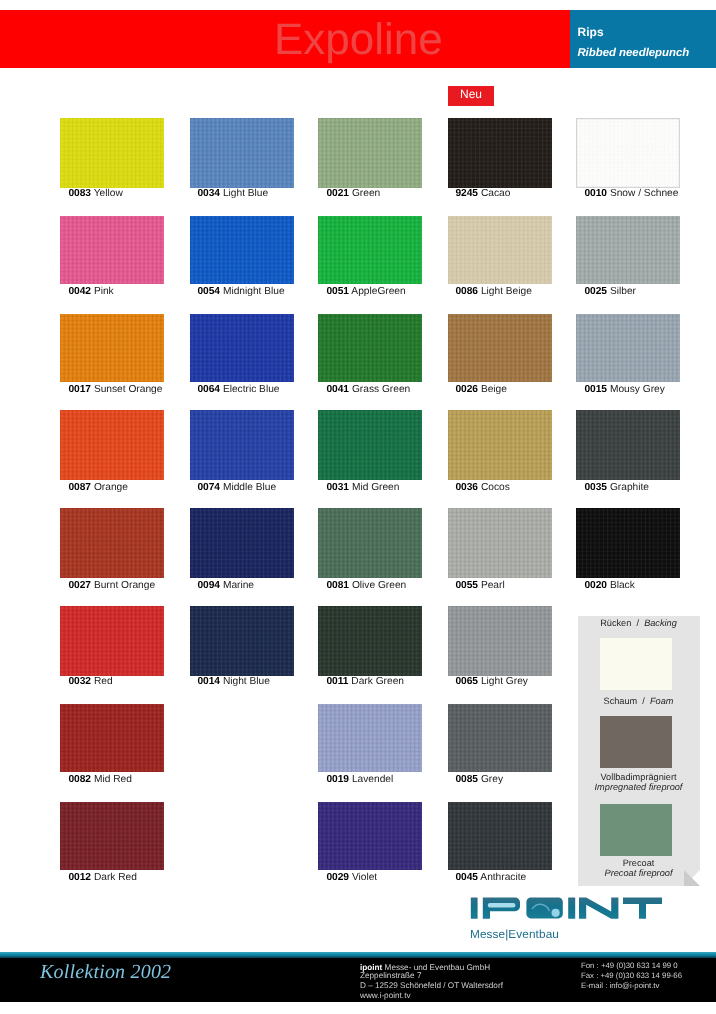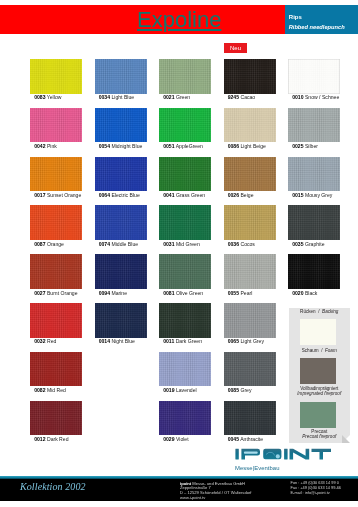--- a/index.html
+++ b/index.html
@@ -1,21 +1,21 @@
 <!DOCTYPE html>
 <html><head>
 <meta charset="utf-8">
 <style>
 html,body{margin:0;padding:0;}
 body{width:358px;height:507px;background:#ffffff;font-family:"Liberation Sans",sans-serif;overflow:hidden;position:relative;}
 .page{position:absolute;left:0;top:0;width:358px;height:507px;background:#fff;}
 
 
 .hdr-red{position:absolute;left:0;top:4.5px;width:358px;height:29px;background:#FF0000;}
-.hdr-title{position:absolute;left:137px;top:9px;color:#0f766e;font-size:22px;line-height:22px;white-space:nowrap;text-decoration:underline;}
+.hdr-title{position:absolute;left:137px;top:9px;color:#ef4444;font-size:22px;line-height:22px;white-space:nowrap;}
 .hdr-blue{position:absolute;left:284.5px;top:4.5px;width:73.5px;height:29px;background:#0877A5;}
 .hdr-kicker{position:absolute;left:4.3px;top:9.3px;color:#fff;font-size:6px;font-weight:bold;line-height:6px;white-space:nowrap;}
 .hdr-sub{position:absolute;left:4.2px;top:19.6px;color:#fff;font-size:5.7px;font-weight:bold;font-style:italic;line-height:6px;white-space:nowrap;}
 .neu{position:absolute;left:224px;top:43px;width:23px;height:10px;background:#E8191F;color:#fff;font-size:6px;text-align:center;line-height:10.5px;}
 
 
 .sw{position:absolute;width:52.2px;height:34.7px;}
 .sw.light{box-shadow:inset 0 0 0 0.6px #D6D6D6;}
 .sw .tex{position:absolute;left:0;top:0;right:0;bottom:0;
   background-image:

